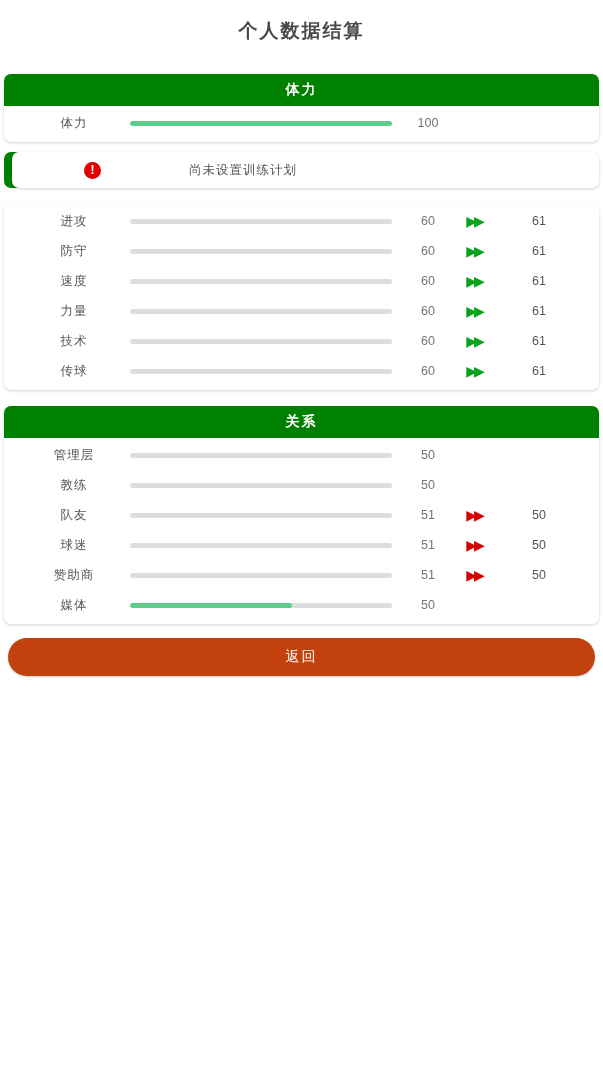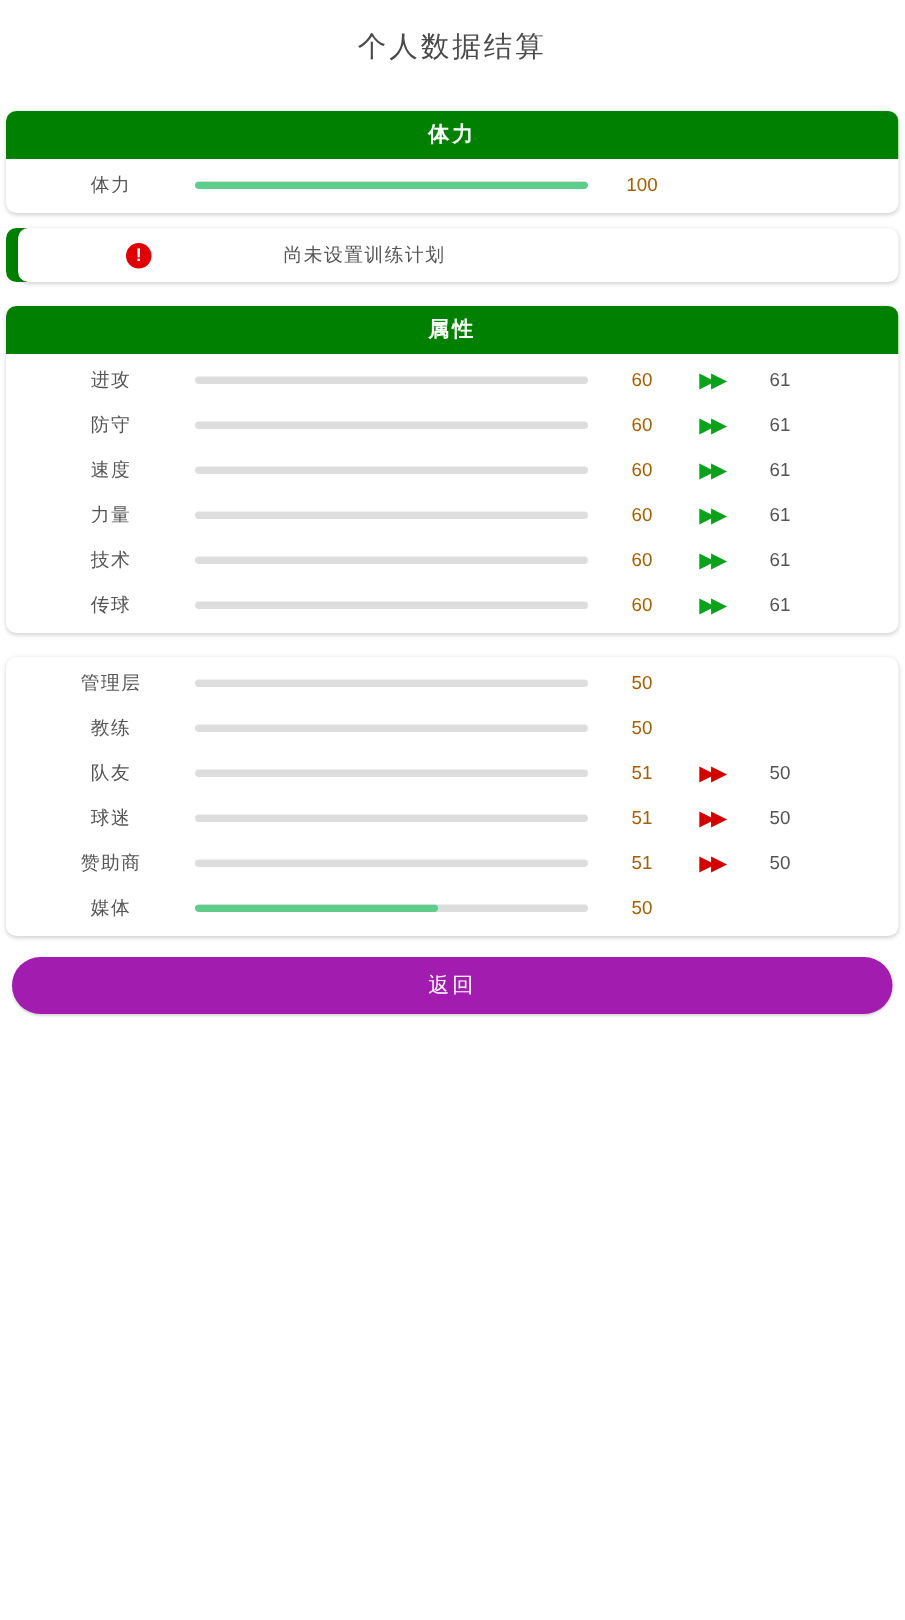--- a/index.html
+++ b/index.html
@@ -8,21 +8,21 @@
     width: 603px; height: 1080px;
     background: #ffffff;
     font-family: "Liberation Sans", sans-serif;
   }
   body { overflow: hidden; }
 
   .page-title {
     text-align: center;
     color: #4a4a4a;
     font-size: 19px;
-    font-weight: normal;
+    font-weight: bold;
     letter-spacing: 2px;
     padding: 18px 0 14px 0;
   }
 
   .card {
     margin: 16px 4px 10px 4px;
     background: #ffffff;
     border-radius: 7px;
     box-shadow: 0 1px 3px rgba(0,0,0,0.18);
     overflow: hidden;
@@ -70,38 +70,38 @@
     position: absolute;
     left: 0; top: 0; bottom: 0;
     background: #5ecd8b;
     border-radius: 3px;
   }
 
   .val {
     width: 52px;
     text-align: center;
     font-size: 12.5px;
-    color: #a16207;
+    color: #737373;
     flex: none;
   }
 
   .arrow {
     width: 40px;
     text-align: center;
     flex: none;
     font-size: 14px;
     line-height: 1;
     letter-spacing: -3px;
   }
   .arrow.up { color: #0aa21a; }
   .arrow.down { color: #d40000; }
 
   .val2 {
     width: 52px;
-    text-align: center;
+    text-align: right;
     font-size: 12.5px;
     color: #555555;
     flex: none;
   }
 
   
   .warn-card {
     margin: 0 4px 10px 4px;
     display: flex;
     align-items: stretch;
@@ -138,21 +138,21 @@
   .warn-text {
     margin-left: 88px;
     font-size: 12.5px;
     color: #555555;
     letter-spacing: 1px;
   }
 
   .back-button {
     display: block;
     margin: 14px 8px 0 8px;
-    background: #a21caf;
+    background: #c2410c;
     color: #ffffff;
     border: none;
     border-radius: 20px;
     width: calc(100% - 16px);
     height: 38px;
     font-size: 14px;
     letter-spacing: 2px;
     font-family: "Liberation Sans", sans-serif;
     cursor: pointer;
     box-shadow: 0 1px 2px rgba(0,0,0,0.2);
@@ -180,21 +180,20 @@
 
 <div class="warn-card">
   <div class="warn-accent"></div>
   <div class="warn-body">
     <div class="warn-icon">!</div>
     <div class="warn-text">尚未设置训练计划</div>
   </div>
 </div>
 
 <div class="card">
-  <div class="card-header">属性</div>
   <div class="rows" id="attributes-rows">
       <div class="row">
         <div class="row-label">进攻</div>
         <div class="bar-wrap">
           <div class="bar-fill" style="width: 0%;"></div>
         </div>
         <div class="val">60</div>
         <div class="arrow up">▶▶</div>
         <div class="val2">61</div>
       </div>
@@ -240,20 +239,21 @@
           <div class="bar-fill" style="width: 0%;"></div>
         </div>
         <div class="val">60</div>
         <div class="arrow up">▶▶</div>
         <div class="val2">61</div>
       </div>
     </div>
 </div>
 
 <div class="card">
+  <div class="card-header">关系</div>
   <div class="rows" id="relations-rows">
       <div class="row">
         <div class="row-label">管理层</div>
         <div class="bar-wrap">
           <div class="bar-fill" style="width: 0%;"></div>
         </div>
         <div class="val">50</div>
         <div class="arrow"></div>
         <div class="val2"></div>
       </div>

